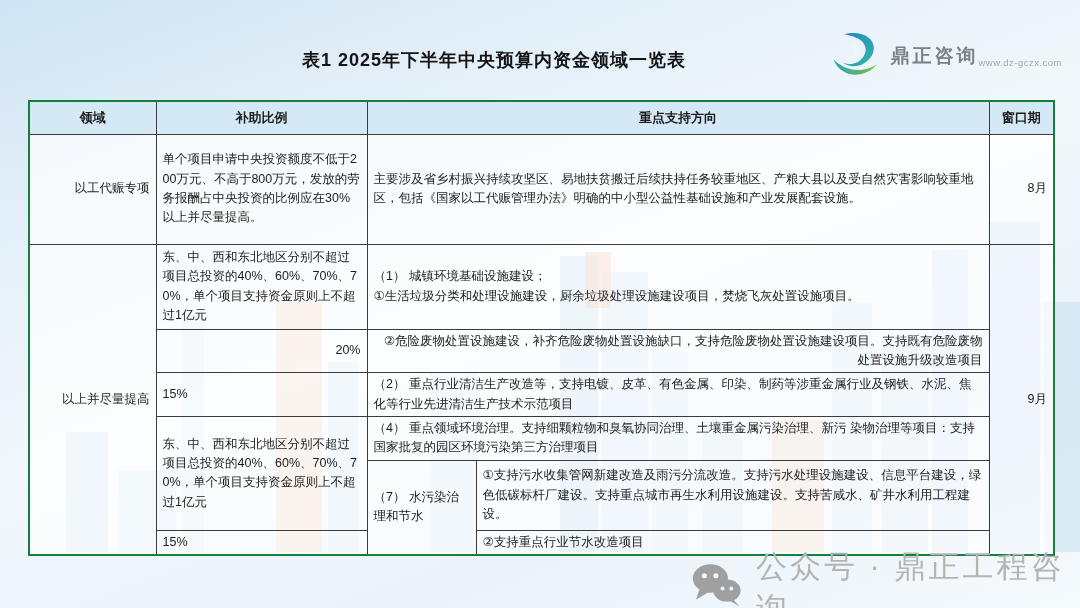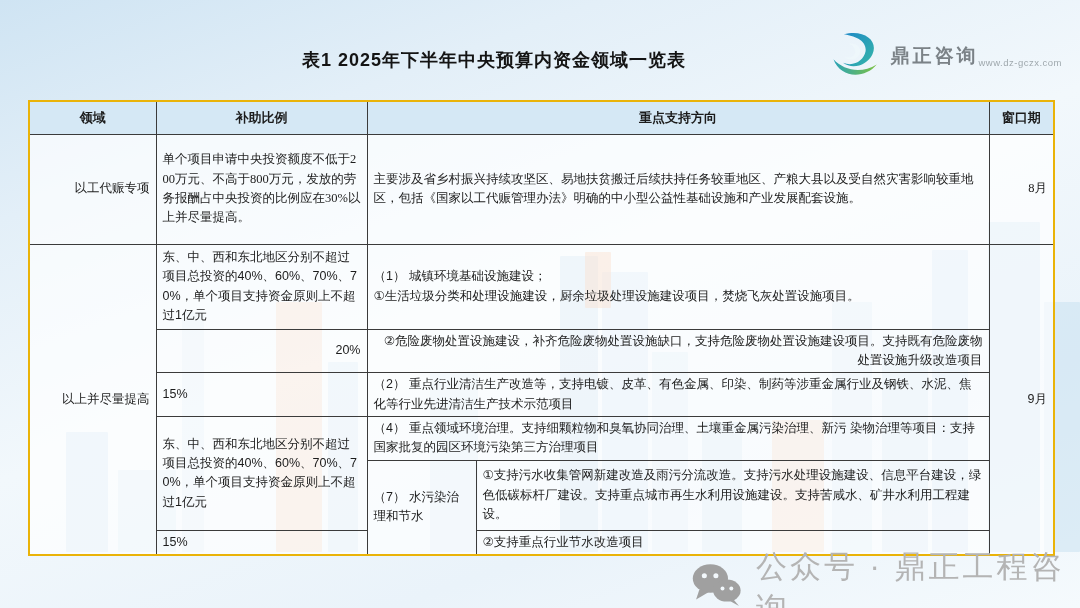--- a/index.html
+++ b/index.html
@@ -24,31 +24,31 @@
   table.main{
     position:absolute;left:28px;top:100px;width:1025px;z-index:1;
     border-collapse:collapse;table-layout:fixed;
     font-size:12.5px;color:#1c1c1c;
   }
   table.main td,table.main th{
     border:1px solid #3b3b3b;padding:2px 6px;line-height:1.55;
     background:rgba(255,255,255,0.68);vertical-align:middle;
     overflow:hidden;word-break:break-all;
   }
-  table.main{border:2px solid #eab308;padding-left:48px;}
+  table.main{border:2px solid #15803d;padding-left:48px;}
   th{background:#d5e8f5 !important;font-weight:bold;font-size:13px;text-align:center;}
   tr.rh-header{height:33px;}
   tr.rh-r1{height:110px;}
   tr.rh-a{height:85px;}
   tr.rh-b{height:41px;text-align:right;}
   tr.rh-c{height:37px;}
   tr.rh-d{height:43px;}
   tr.rh-e{height:70px;}
   tr.rh-f{height:24px;}
-  td.tint{background:rgba(226,240,250,0.88);font-family:Liberation Serif, serif;}
+  td.tint{background:rgba(226,240,250,0.88);}
   td.center{text-align:right;}
   td.preline{white-space:pre-line;}
   
   .watermark{
     position:absolute;left:690px;top:546px;display:flex;align-items:center;gap:12px;z-index:2;
     color:#b4b4b4;font-size:31px;letter-spacing:3px;
   }
 </style>
 </head>
 <body>

